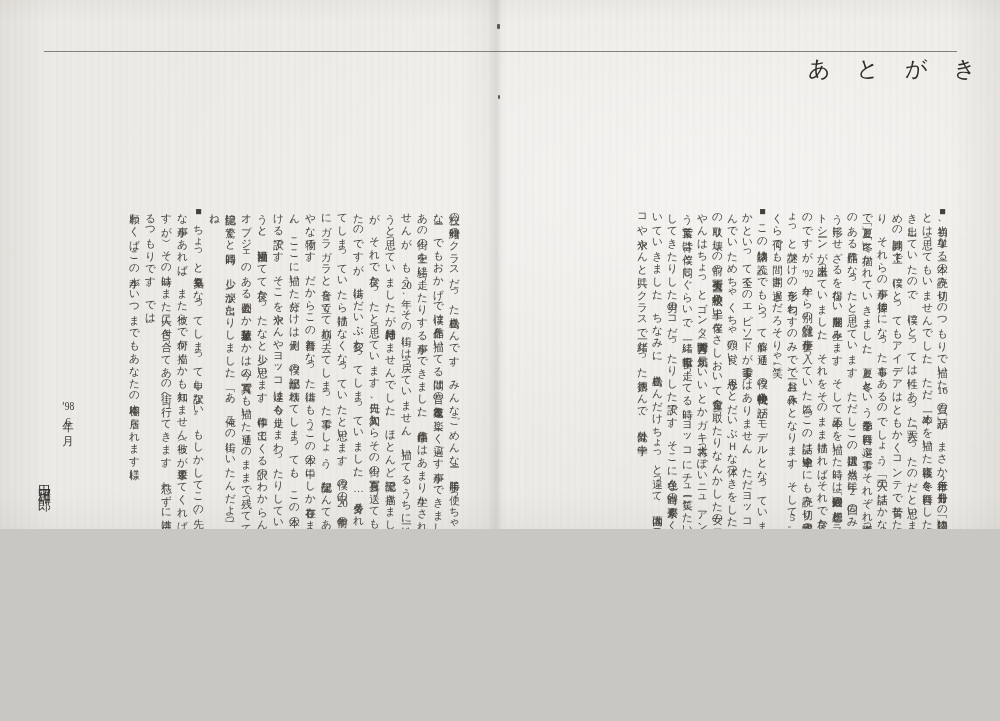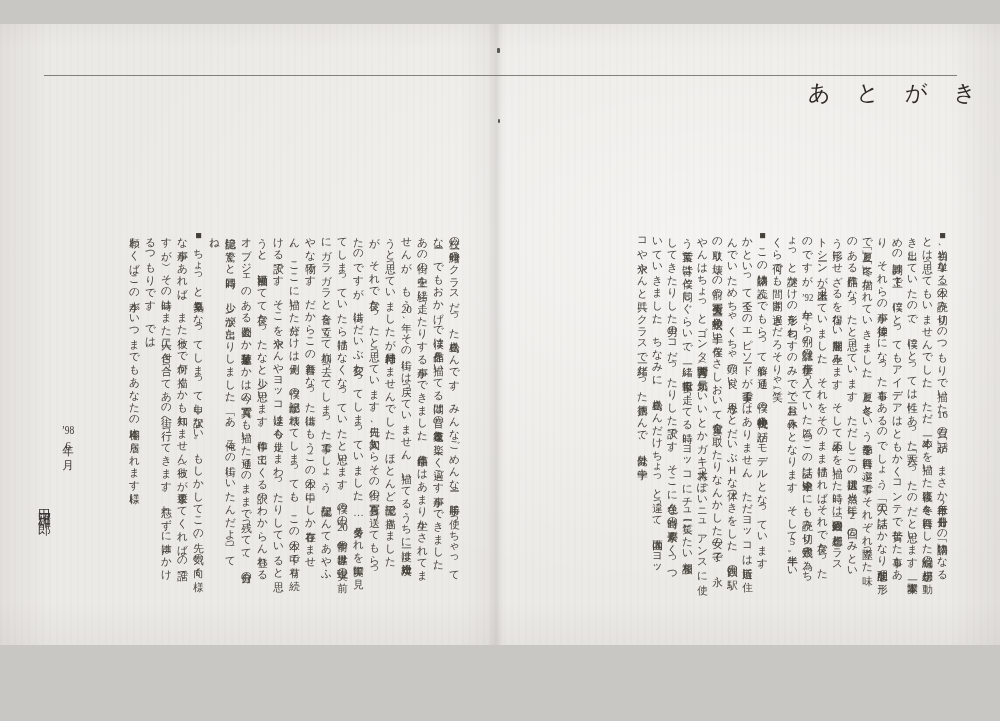--- a/index.html
+++ b/index.html
@@ -1,26 +1,25 @@
 <!DOCTYPE html>
 <html lang="ja"><head>
 <meta charset="utf-8">
 <style>
   html,body{margin:0;padding:0;background:#c9c7c3;}
   .spread{
-    position:relative;width:1000px;height:621px;overflow:hidden;
+    position:relative;width:1000px;height:529px;overflow:hidden;
     background-color:#eceae6;
     background-image:
       repeating-linear-gradient(90deg, rgba(0,0,0,0.012) 0 2px, rgba(0,0,0,0) 2px 7px),
       linear-gradient(90deg, rgba(110,105,98,0.08), rgba(255,255,255,0) 5%, rgba(255,255,255,0) 95%, rgba(110,105,98,0.09)),
       linear-gradient(90deg, rgba(255,255,255,0) 46%, rgba(95,90,84,0.06) 49.6%, rgba(255,255,255,0.05) 50.4%, rgba(255,255,255,0) 54%),
       linear-gradient(180deg, rgba(120,115,108,0.05), rgba(255,255,255,0) 4%, rgba(255,255,255,0) 93%, rgba(110,105,102,0.06)),
       radial-gradient(ellipse at 72% 35%, rgba(255,255,255,0.45), rgba(255,255,255,0) 62%);
     font-family:"Liberation Serif","DejaVu Serif",serif;
-    margin-top:24px;
   }
   .rule{position:absolute;height:1px;background:#82807c;}
   .rule-top{left:44px;top:51px;width:913px;}
   .rule-bottom{left:45px;top:672px;width:915px;opacity:.85;}
   .gutter{
     position:absolute;left:488px;top:0;width:18px;height:721px;
     background:linear-gradient(90deg, rgba(0,0,0,0) 0, rgba(80,75,70,0.09) 45%, rgba(0,0,0,0.03) 58%, rgba(0,0,0,0) 100%);
   }
   .speck{position:absolute;background:#5a5855;border-radius:1px;}
   .speck-1{left:497px;top:24px;width:3px;height:5px;}

